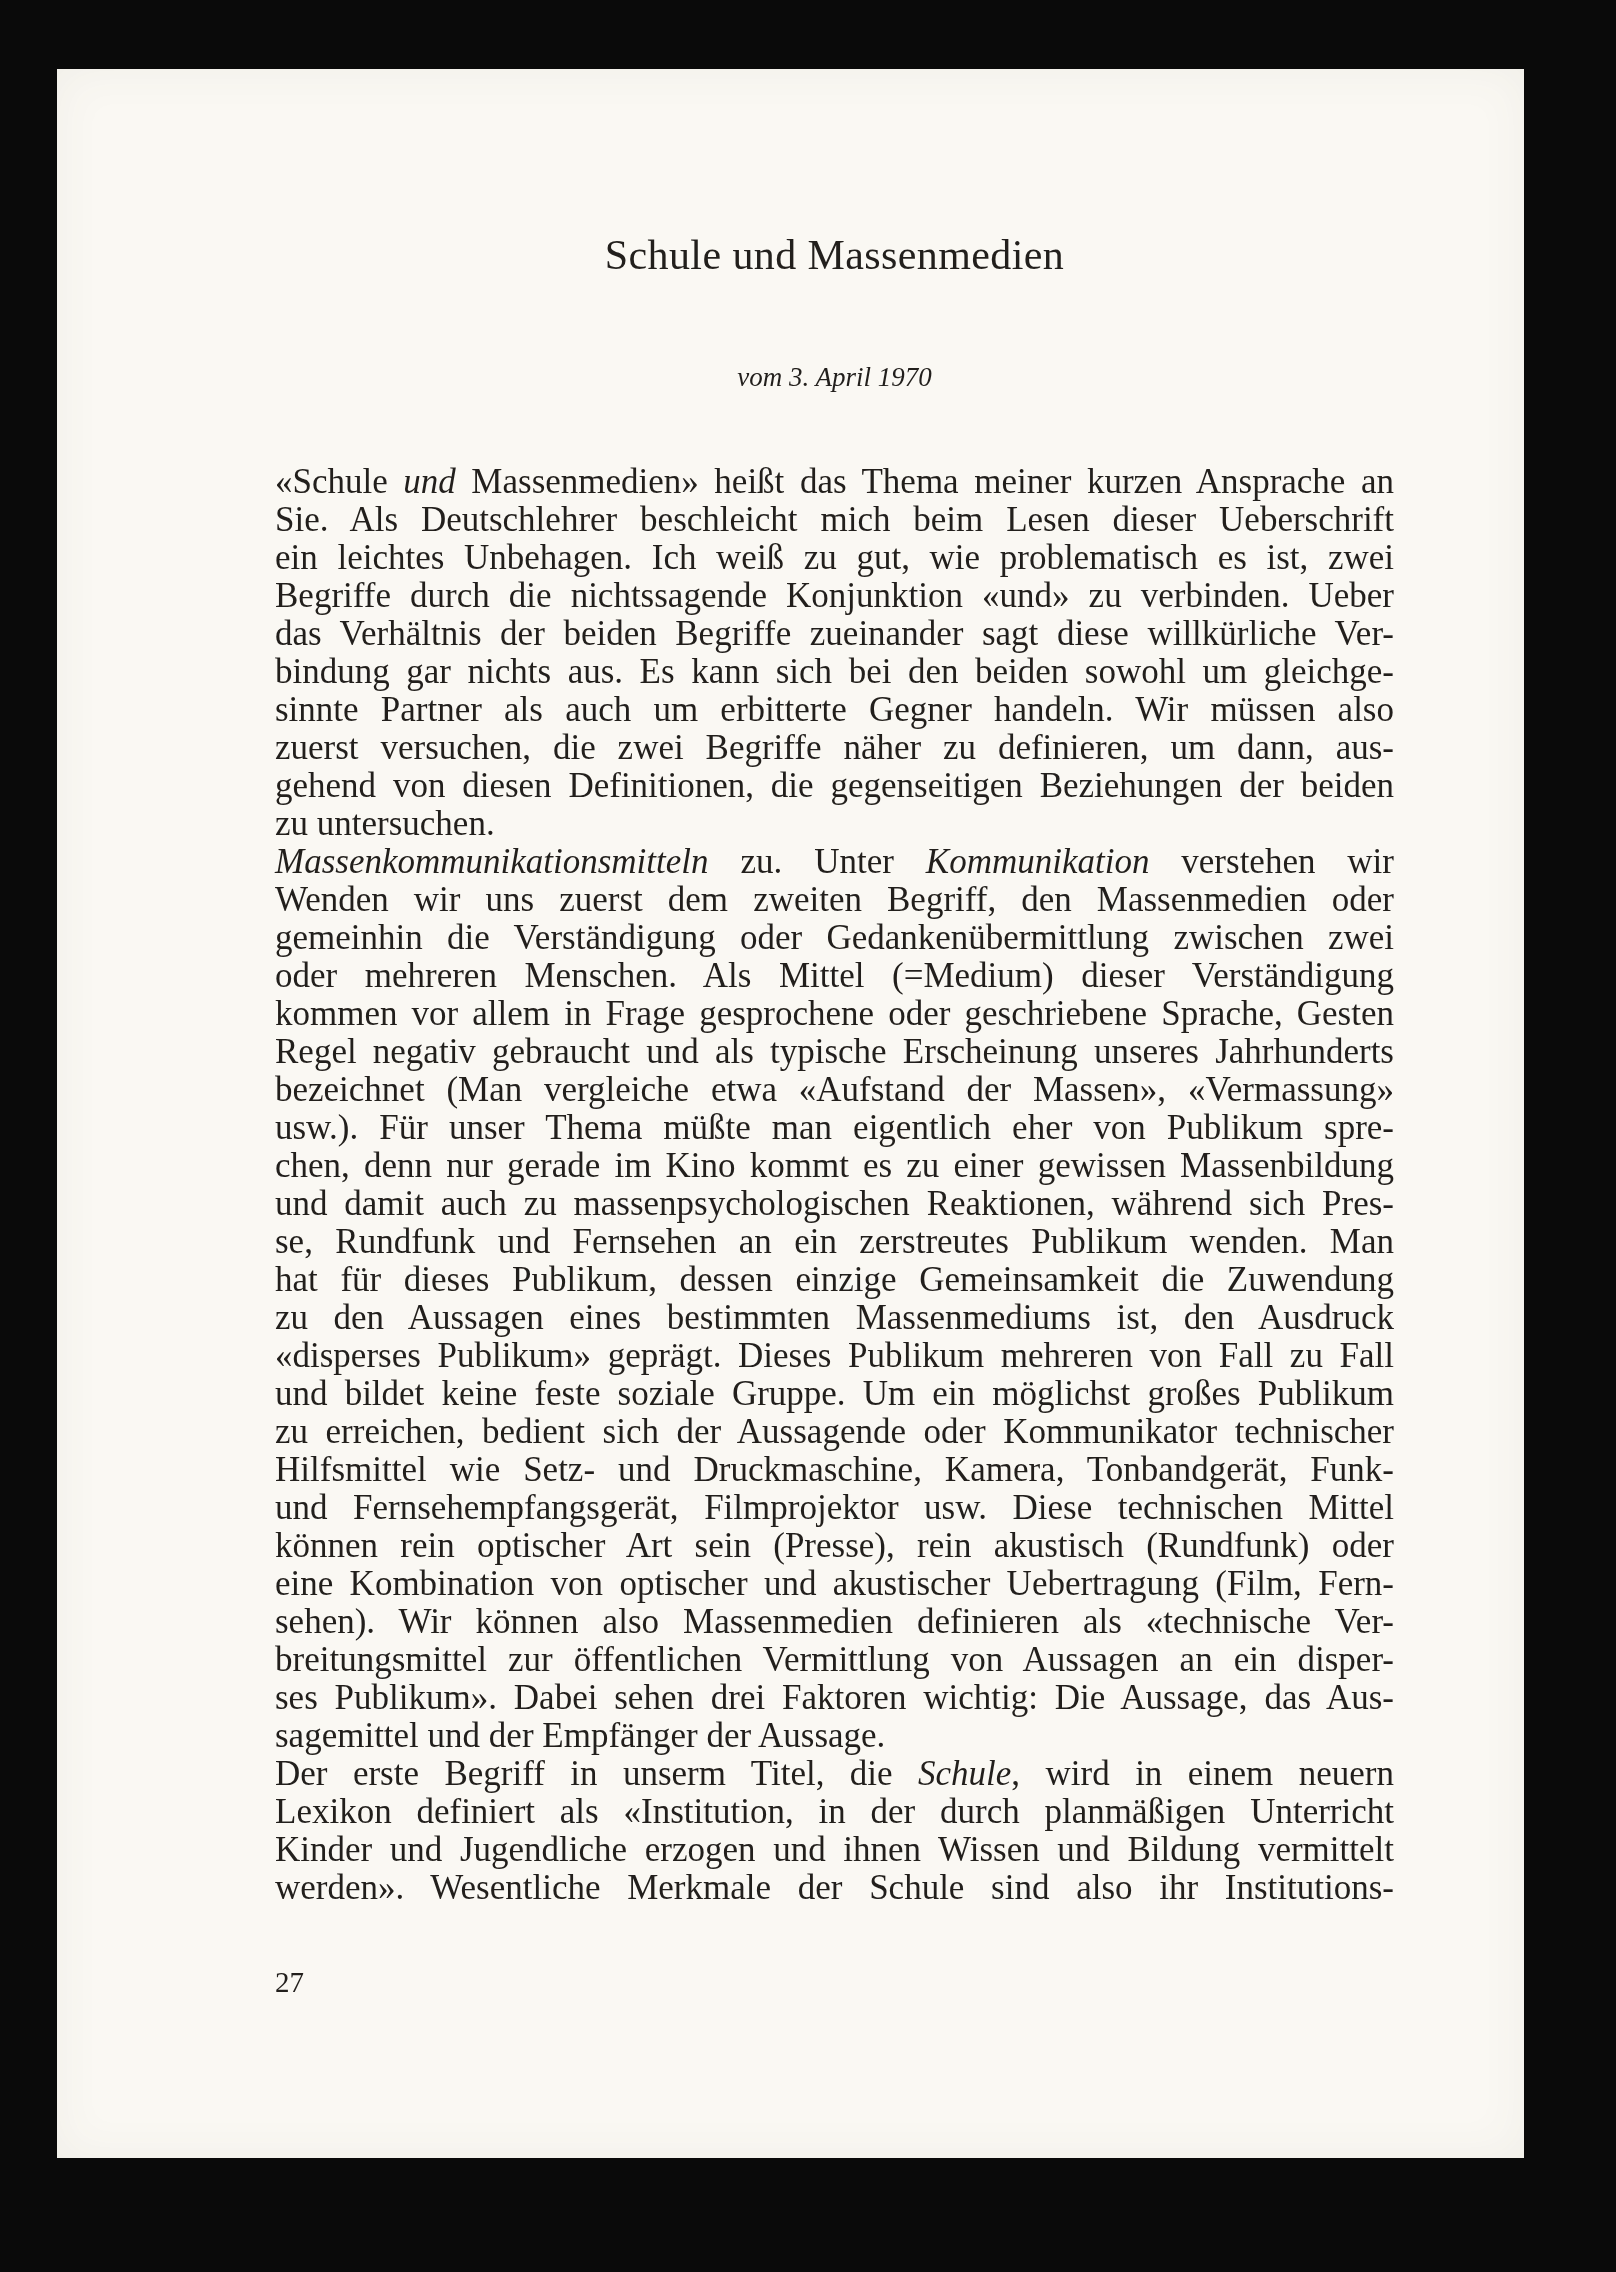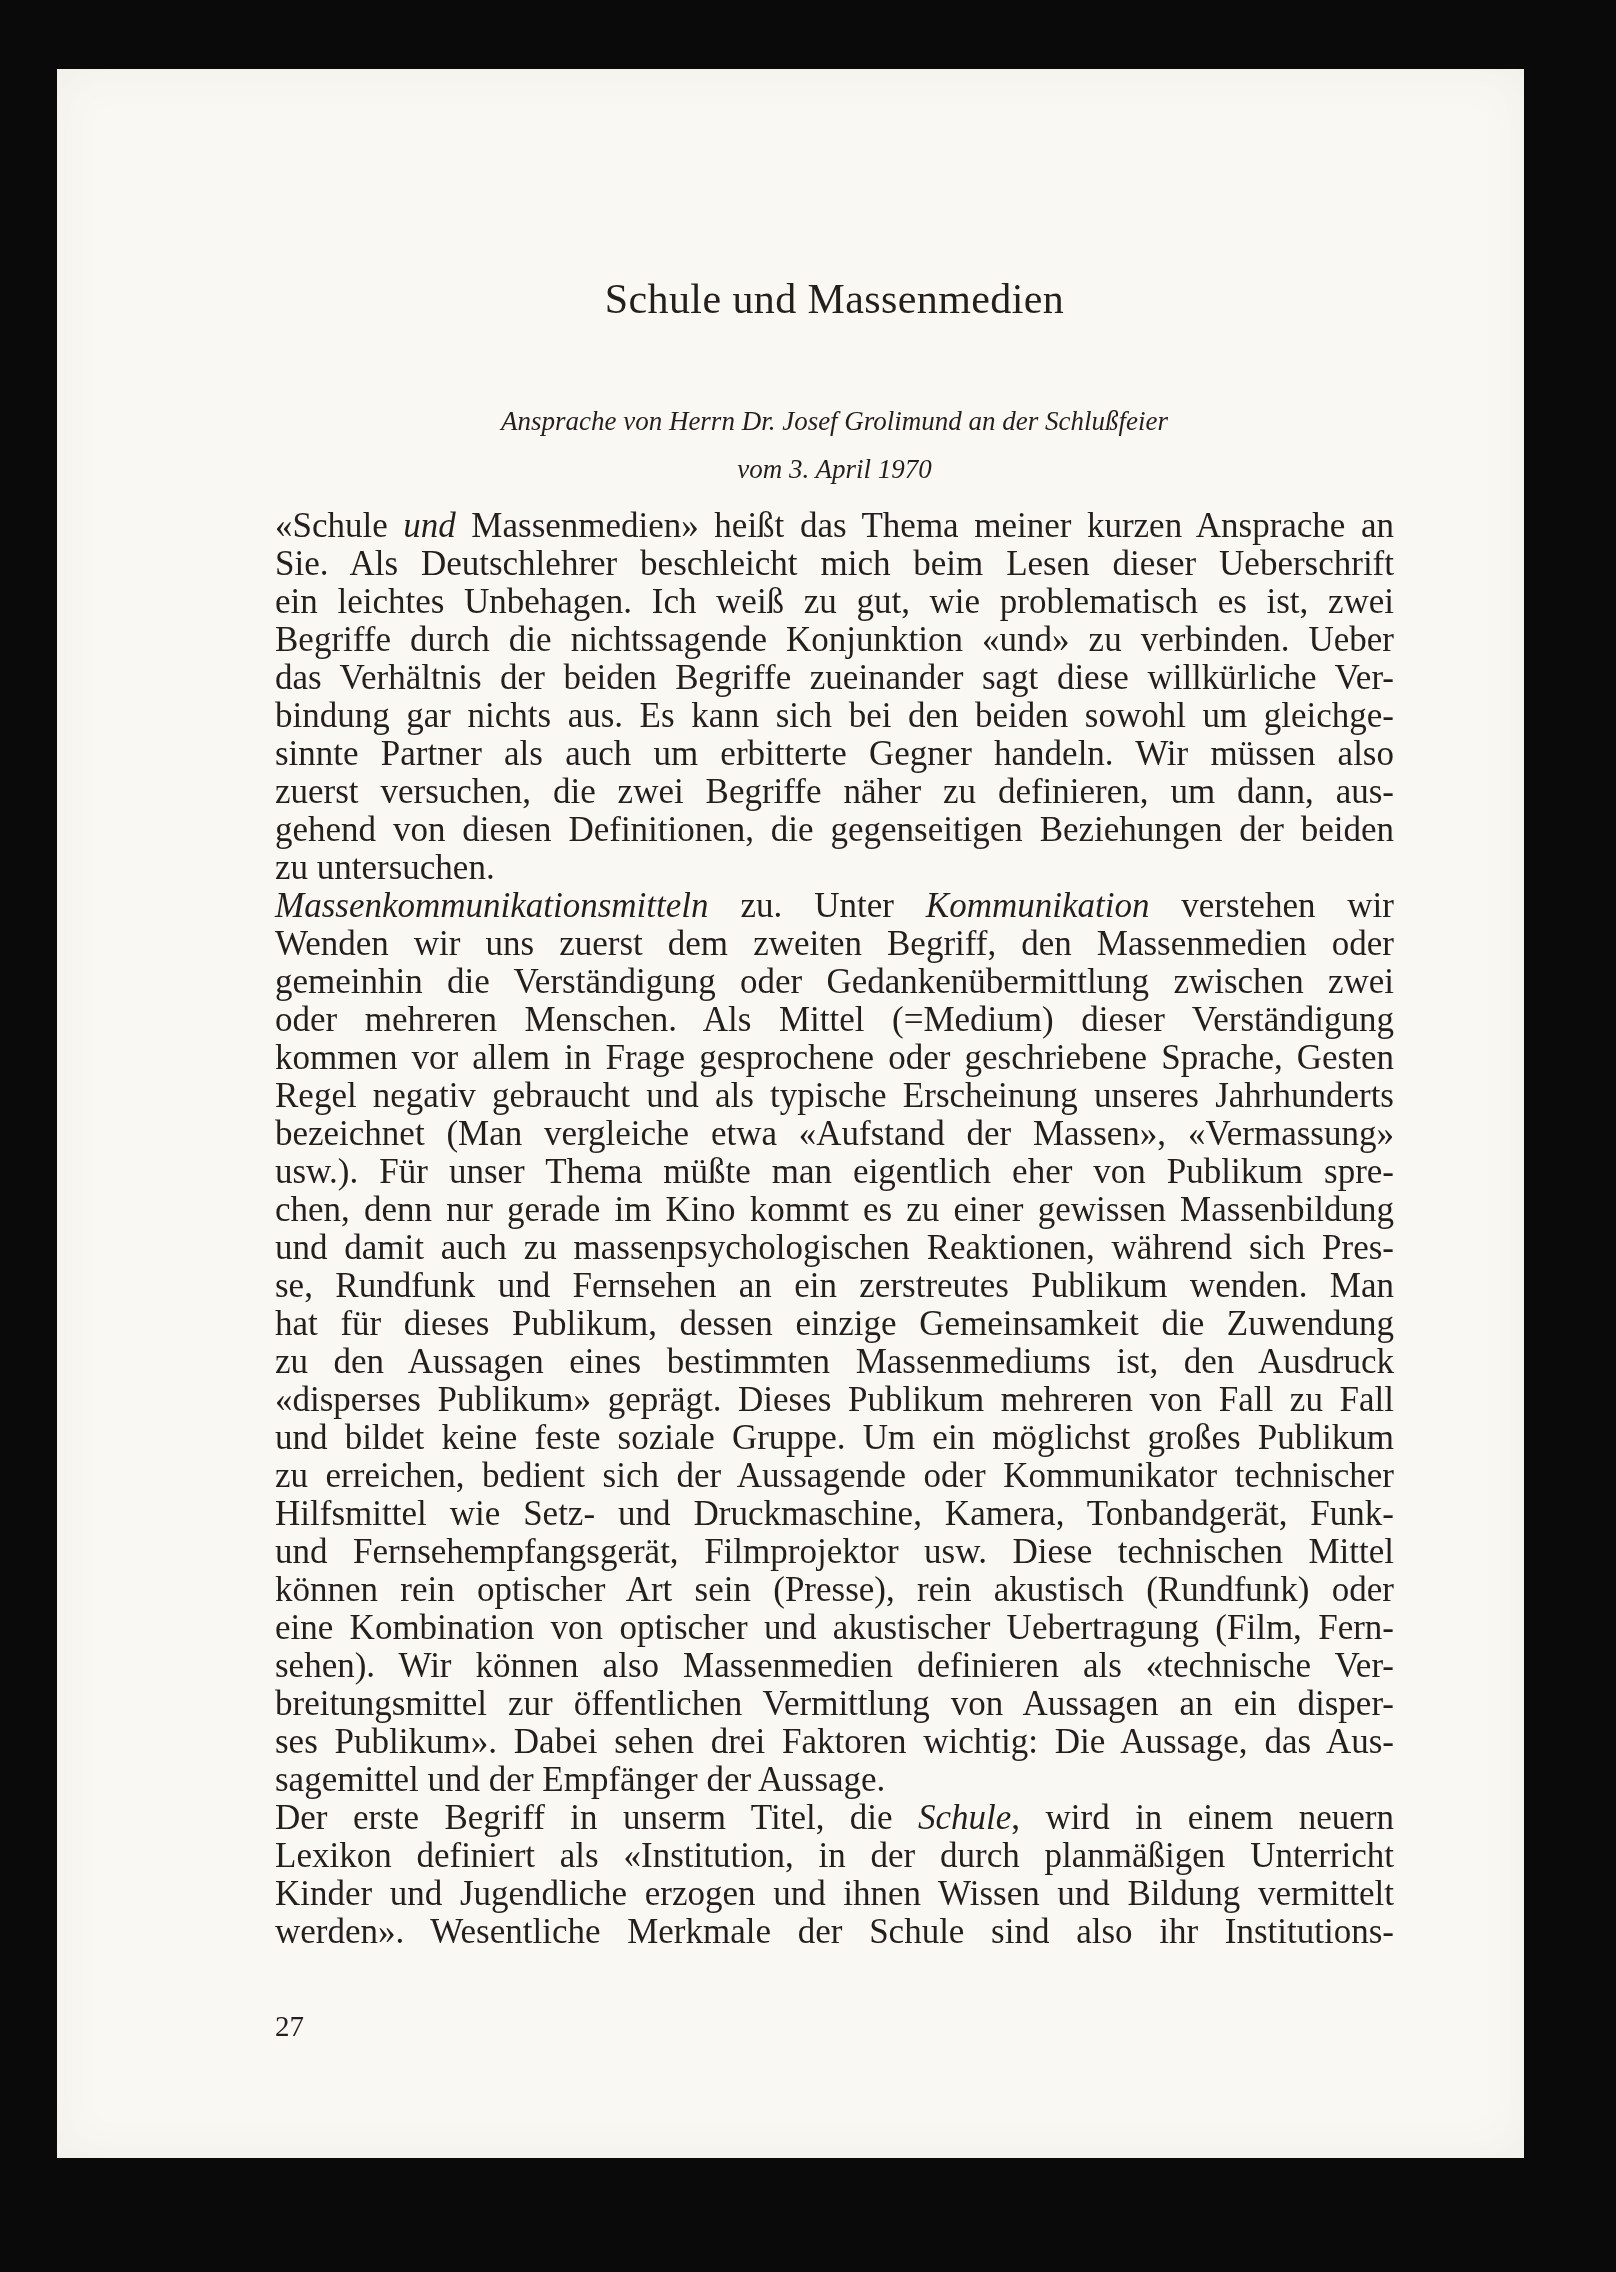--- a/index.html
+++ b/index.html
@@ -23,21 +23,21 @@
     position:absolute;
     left:57px;top:69px;
     width:1467px;height:2089px;
     background:var(--paper);
     box-shadow:inset 0 0 48px rgba(90,80,60,0.06);
     color:var(--ink);
   }
   .text-block{
     position:absolute;
     left:218px;top:0;
-    width:1119px;height:100%;margin-top:44px;
+    width:1119px;height:100%;
   }
   .title{
     position:absolute;
     top:162px;left:0;width:100%;
     text-align:center;
     font-size:42px;
     line-height:48px;
     letter-spacing:0.4px;
   }
   .subtitle{
@@ -75,21 +75,20 @@
   }
 </style>
 </head>
 <body>
 
 <div class="scan-bg">
   <div class="page">
     <div class="text-block">
       <div class="title">Schule und Massenmedien</div>
       <div class="subtitle">
-        <div>Ansprache von Herrn Dr. Josef Grolimund an der Schlußfeier</div>
         <div>vom 3. April 1970</div>
       </div>
       <div class="body-text">
           <div class="paragraph">
             <div class="line">«Schule <em>und</em> Massenmedien» heißt das Thema meiner kurzen Ansprache an</div>
             <div class="line">Sie. Als Deutschlehrer beschleicht mich beim Lesen dieser Ueberschrift</div>
             <div class="line">ein leichtes Unbehagen. Ich weiß zu gut, wie problematisch es ist, zwei</div>
             <div class="line">Begriffe durch die nichtssagende Konjunktion «und» zu verbinden. Ueber</div>
             <div class="line">das Verhältnis der beiden Begriffe zueinander sagt diese willkürliche Ver-</div>
             <div class="line">bindung gar nichts aus. Es kann sich bei den beiden sowohl um gleichge-</div>

